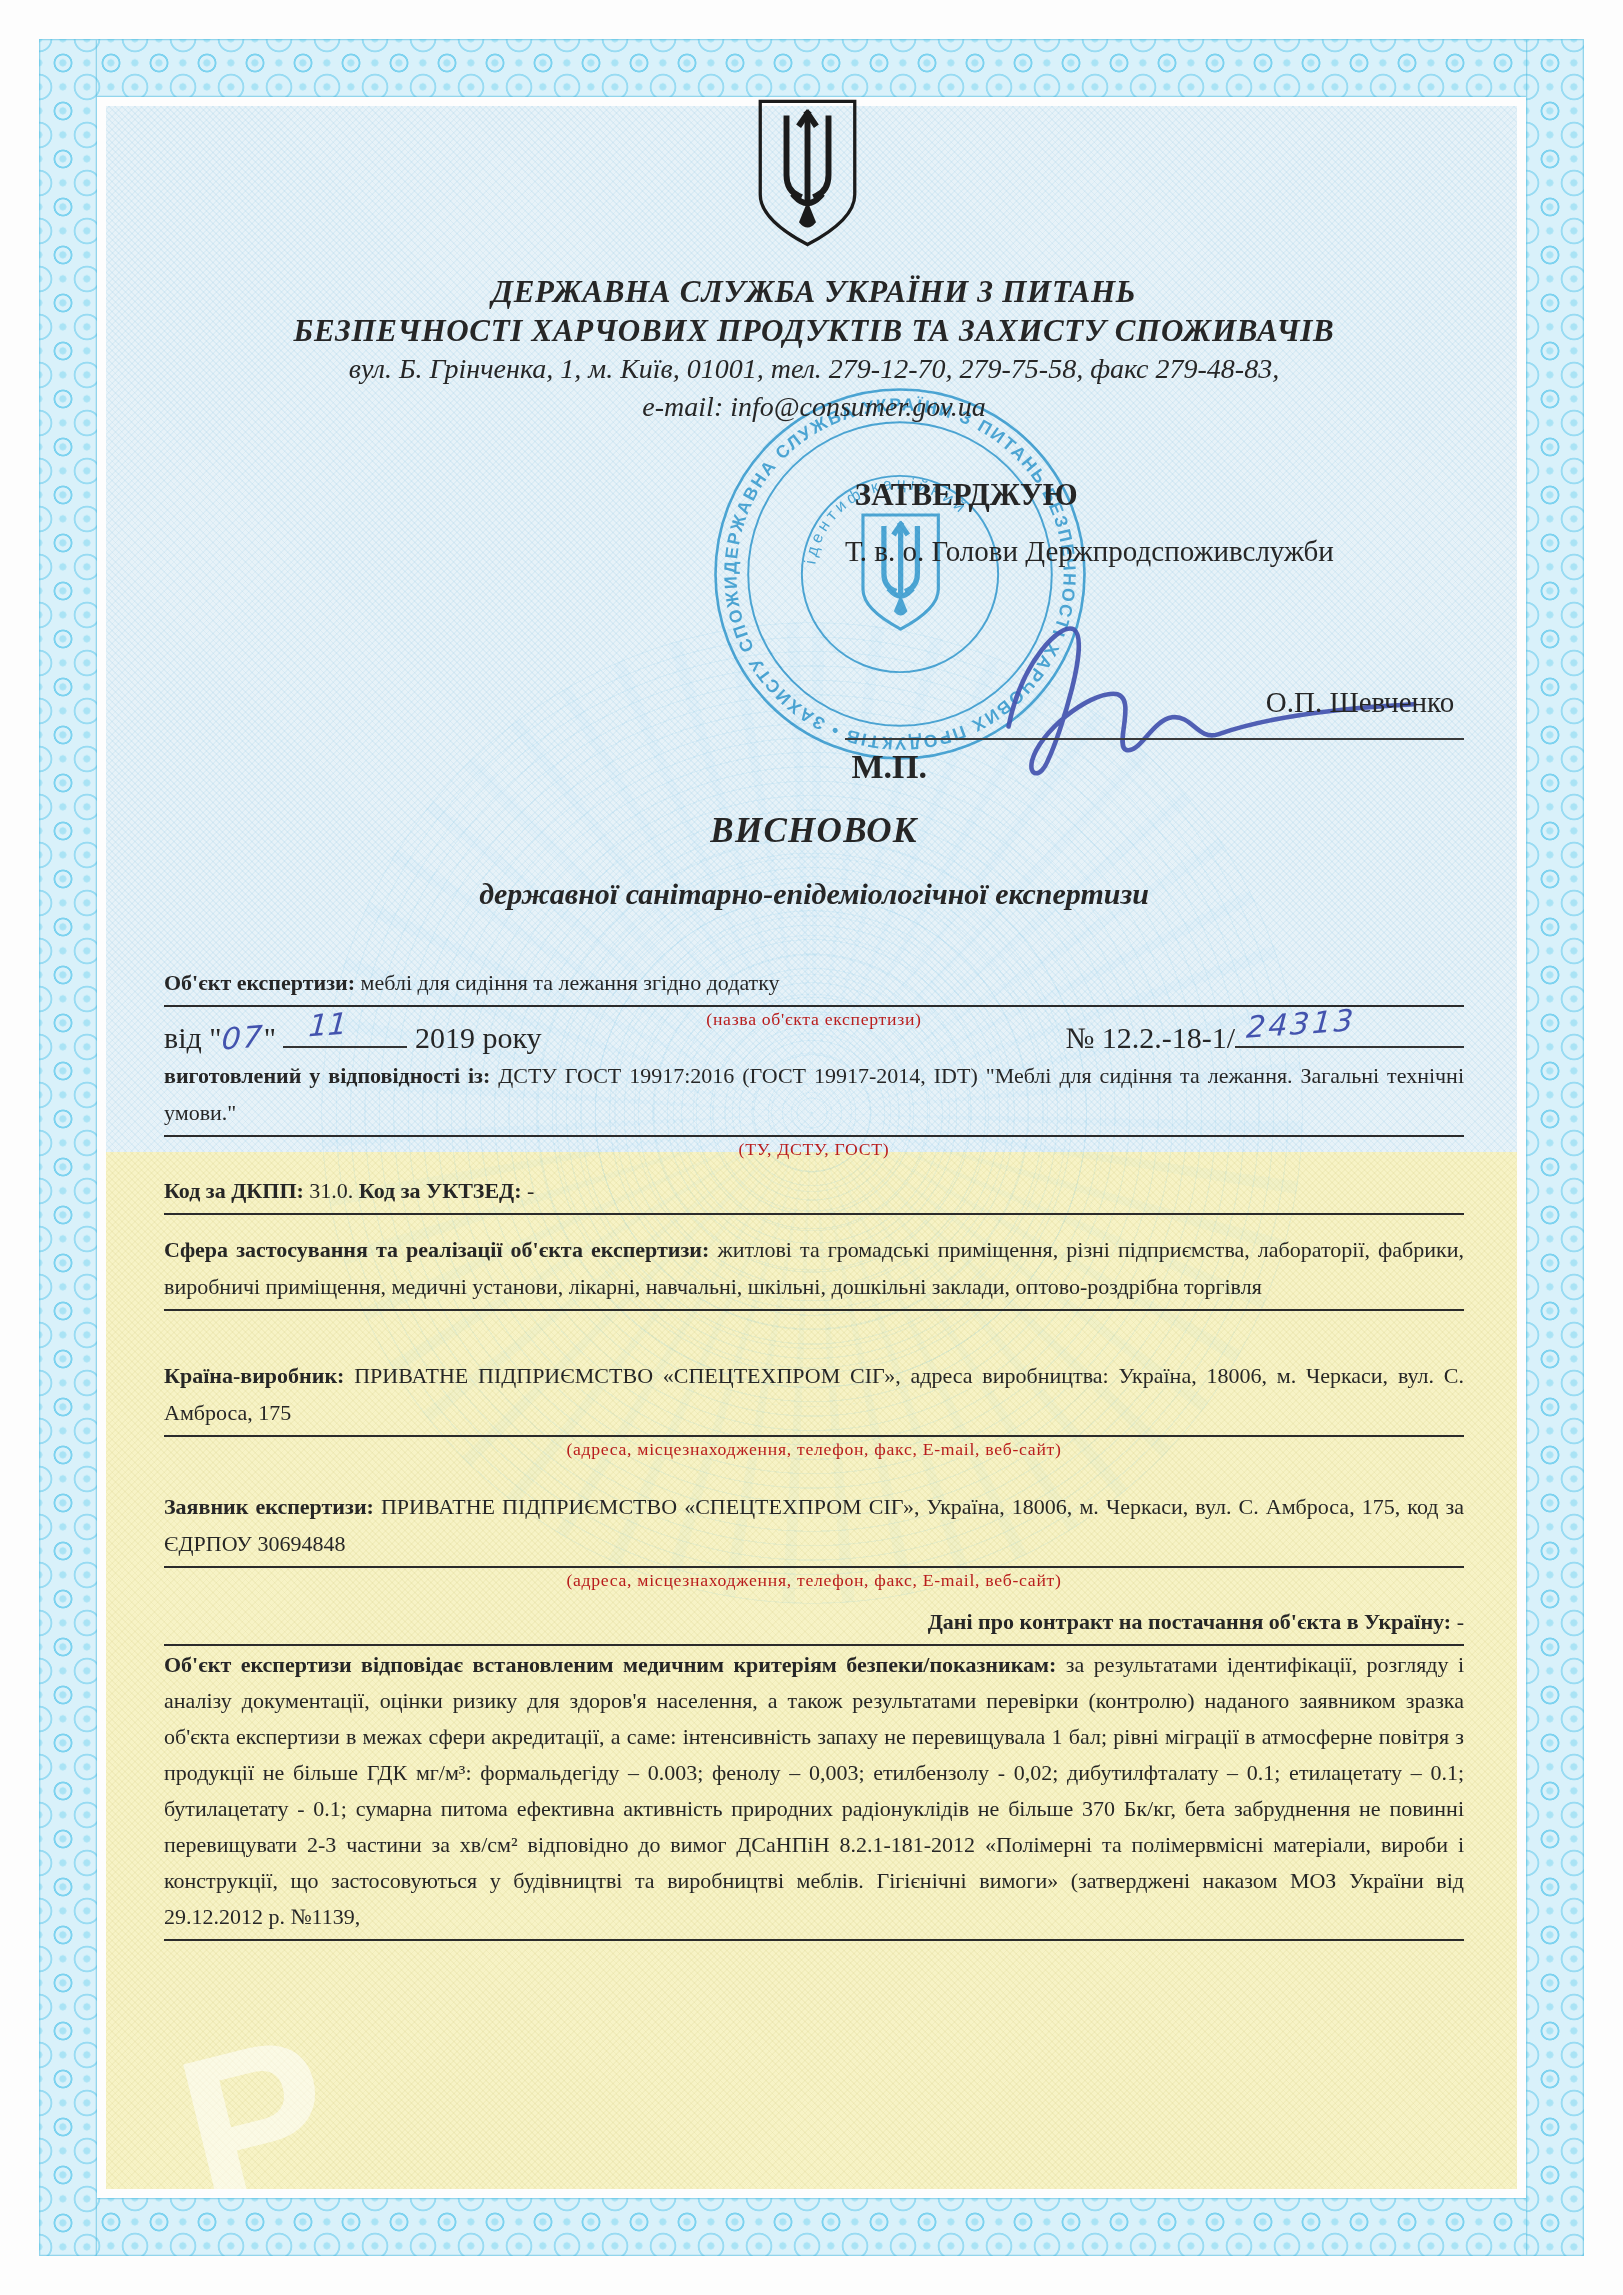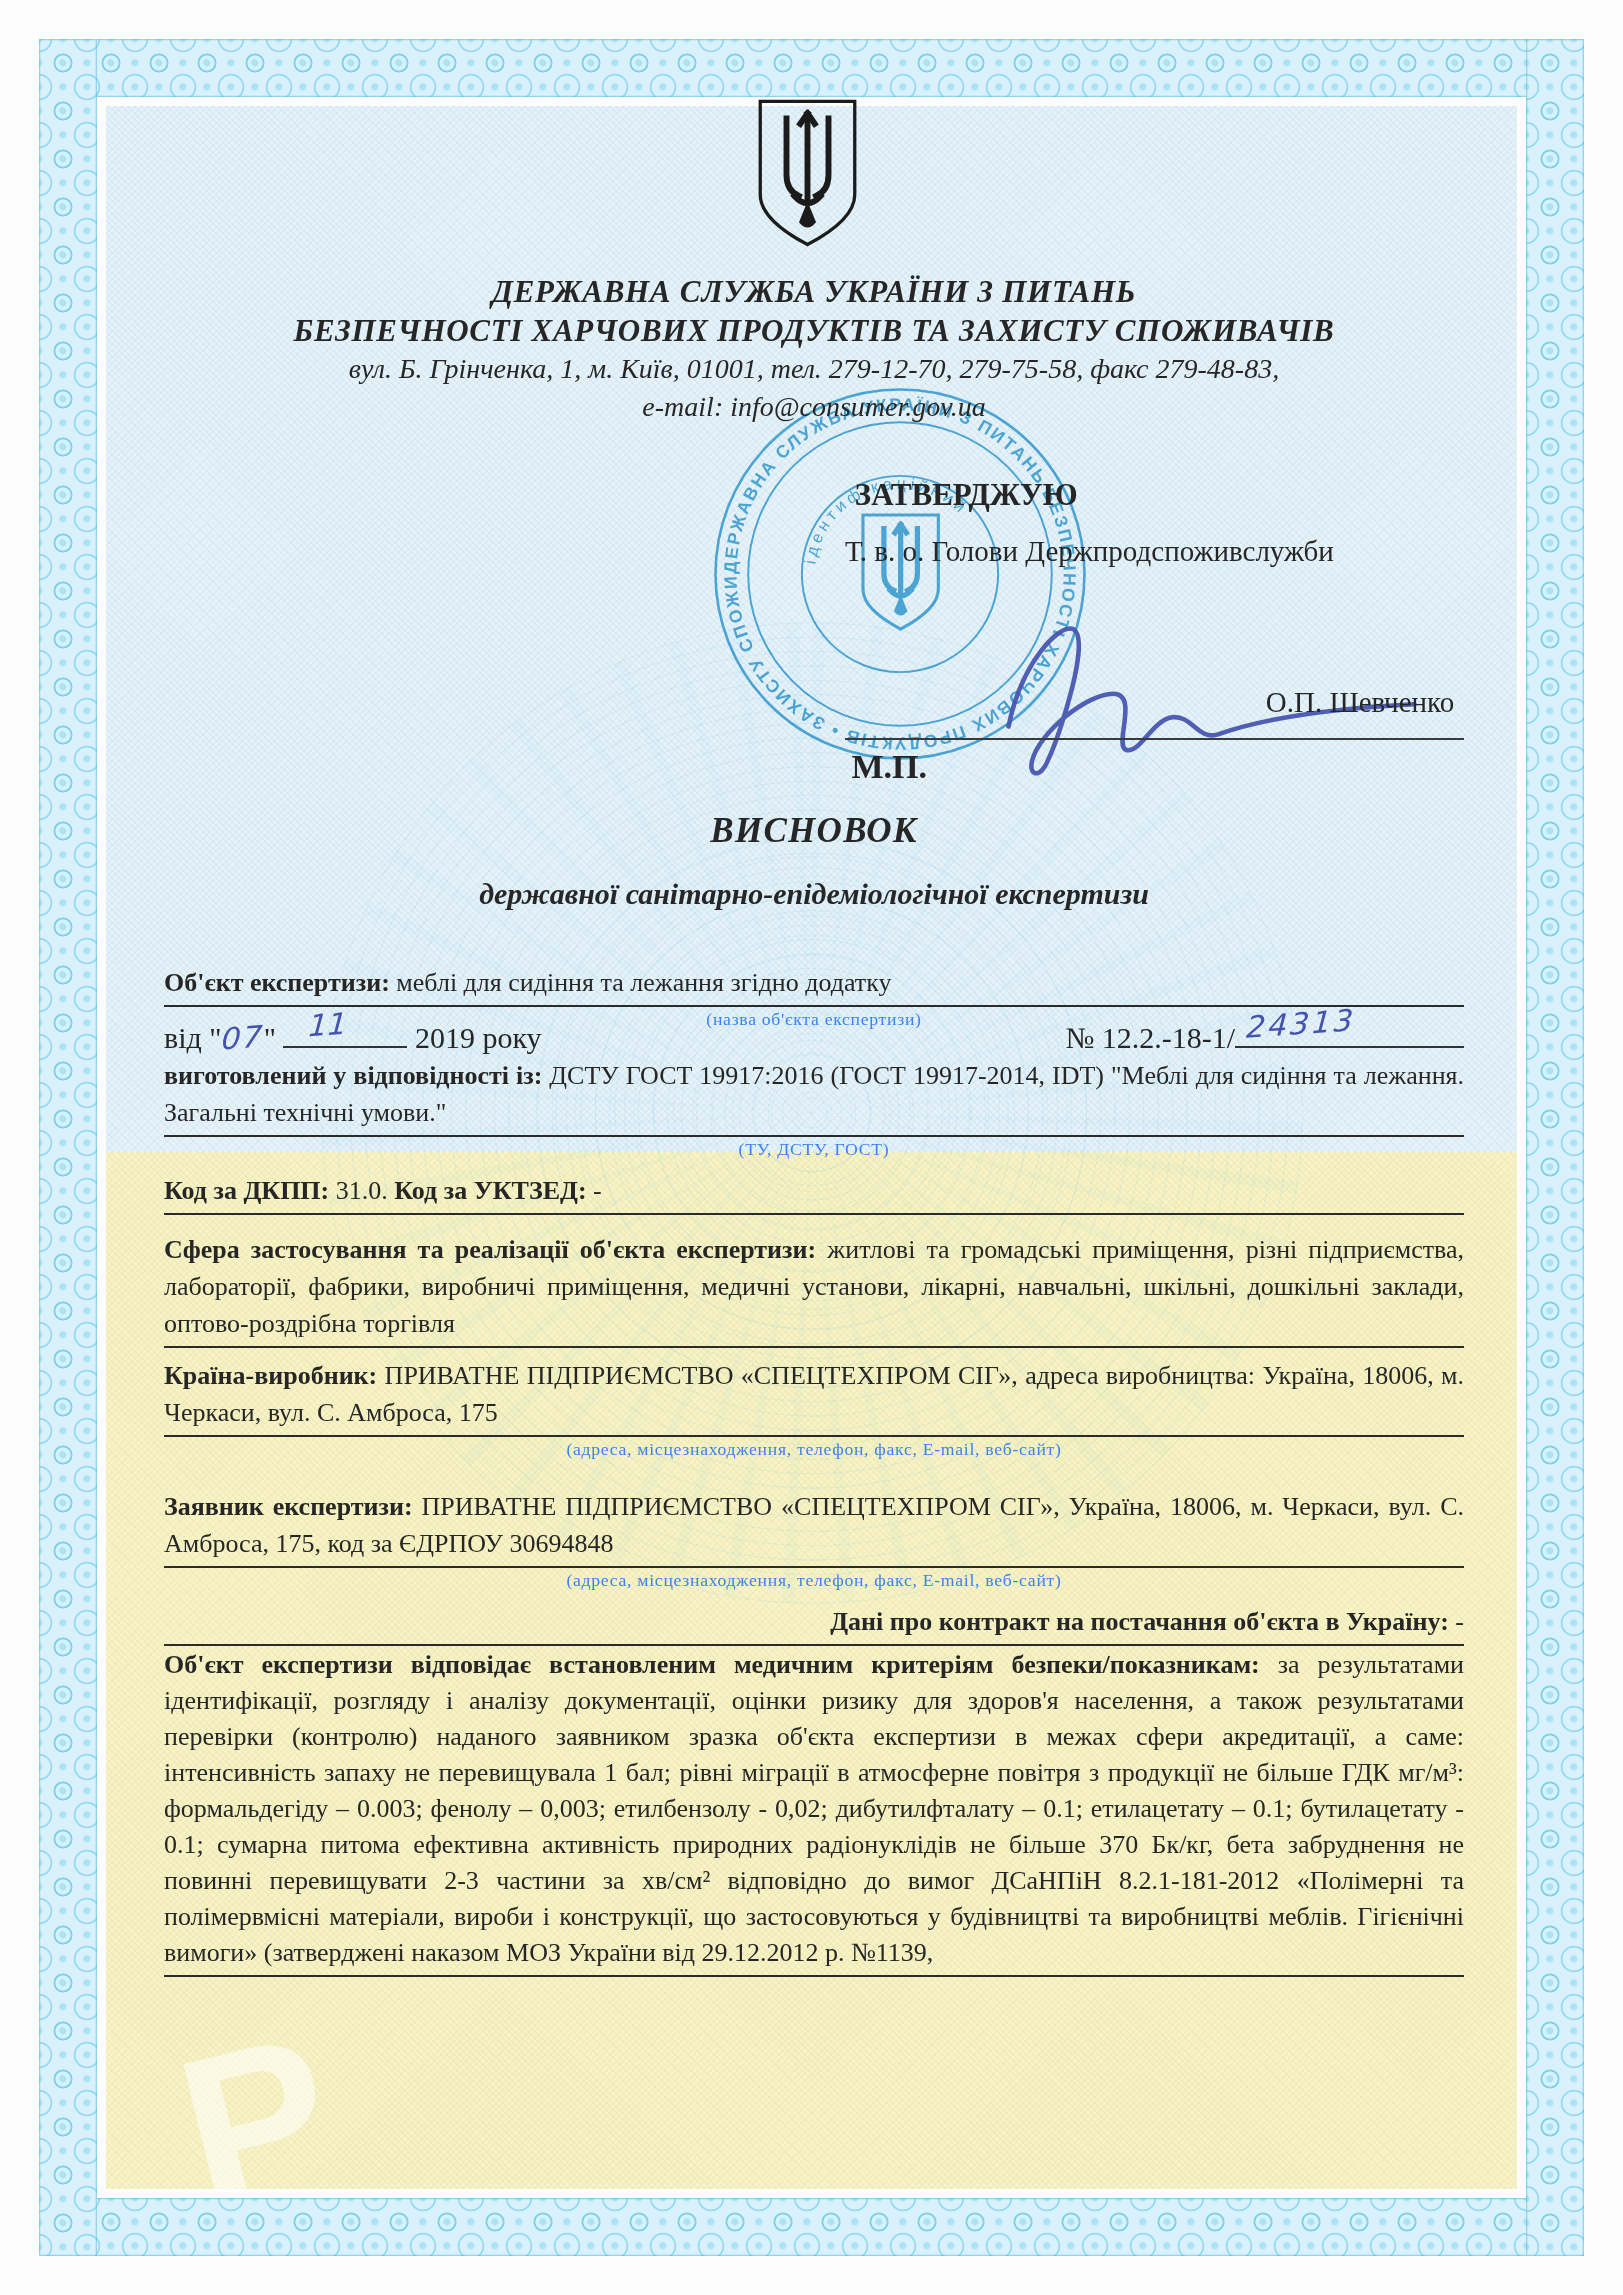--- a/index.html
+++ b/index.html
@@ -55,23 +55,23 @@
 
   .approve-label{font-size:31px;font-weight:bold;}
   .approver-title{font-size:29px;}
   .approver-name{font-size:29px;}
   .sig-rule{border-bottom:2px solid #3a3a3a;}
   .mp{font-size:34px;font-weight:bold;}
 
   .doc-title{font-size:35px;font-weight:bold;letter-spacing:1.3px;}
   .doc-subtitle{font-size:30px;font-weight:bold;}
 
-  .ft{font-size:26px;line-height:37px;margin:0;text-align:justify;}
+  .ft{font-size:22px;line-height:37px;margin:0;text-align:justify;}
   .rule{border-bottom:2px solid #2b2b2b;margin-top:3.9px;}
-  .caption{font-size:17.7px;color:#3b82f6;text-align:center;margin-top:2px;letter-spacing:0.7px;}
+  .caption{font-size:17.7px;color:#b91c1c;text-align:center;margin-top:2px;letter-spacing:0.7px;}
 
   .date-row{font-size:30px;}
   .blank-month{display:inline-block;width:124px;border-bottom:2px solid #333;position:relative;height:30px;vertical-align:baseline;}
   .blank-num{display:inline-block;width:229px;border-bottom:2px solid #333;position:relative;height:30px;vertical-align:baseline;}
   .hw{font-family:"DejaVu Sans",sans-serif;font-style:italic;color:#4353ae;display:inline-block;
       transform:skewX(-8deg) rotate(-4deg);font-size:30px;}
   .hw-day{letter-spacing:2px;}
   .hw-month{position:absolute;left:26px;top:-9.2px;}
   .hw-num{position:absolute;left:11.8px;top:-10.5px;letter-spacing:2.6px;}
 

